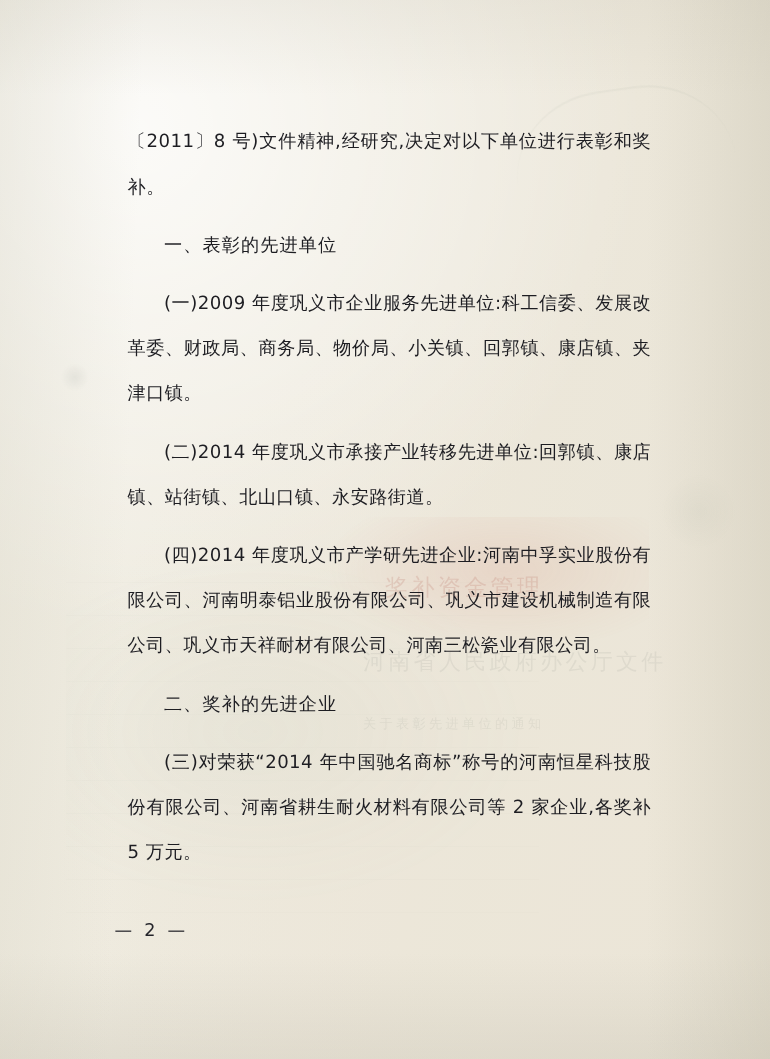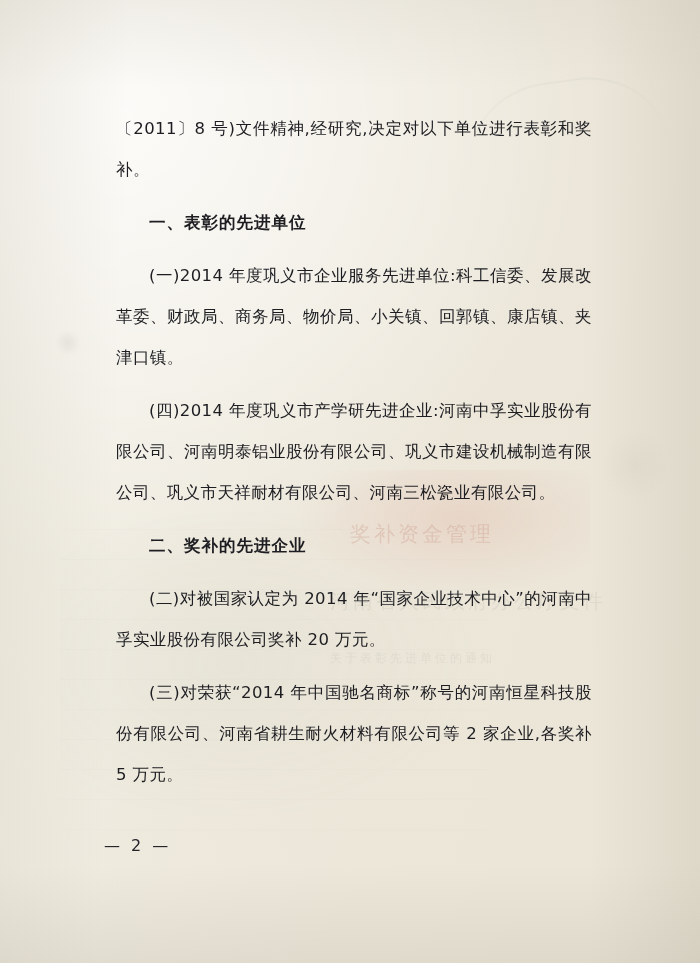--- a/index.html
+++ b/index.html
@@ -106,21 +106,21 @@
     letter-spacing: 0.4px;
     font-family: "DejaVu Sans", "Liberation Sans", sans-serif;
   }
   .para {
     margin: 12px;
     text-align: justify;
     text-justify: inter-ideograph;
   }
   .indent2 { text-indent: 2em; }
   .heading {
-    font-weight: bold;
+    font-weight: normal;
     text-indent: 2em;
     letter-spacing: 1px;
   }
   .page-number {
     position: absolute;
     left: 104px;
     top: 836px;
     font-size: 16px;
     letter-spacing: 3px;
     color: #24242a;
@@ -138,21 +138,21 @@
 <div class="ghost ghost-smudge-right"></div>
 <div class="ghost ghost-arc"></div>
 
 <div class="ghost ghost-text ghost-line-1">奖补资金管理</div>
 <div class="ghost ghost-text ghost-line-2">河南省人民政府办公厅文件</div>
 <div class="ghost ghost-text ghost-line-3">关于表彰先进单位的通知</div>
 
 <div class="doc">
   <p class="para">〔2011〕8 号)文件精神,经研究,决定对以下单位进行表彰和奖补。</p>
   <p class="para heading">一、表彰的先进单位</p>
-  <p class="para indent2">(一)2014 年度巩义市企业服务先进单位:科工信委、发展改革委、财政局、商务局、物价局、小关镇、回郭镇、康店镇、夹津口镇。</p>
+  <p class="para indent2">(一)2009 年度巩义市企业服务先进单位:科工信委、发展改革委、财政局、商务局、物价局、小关镇、回郭镇、康店镇、夹津口镇。</p>
+  <p class="para indent2">(二)2014 年度巩义市承接产业转移先进单位:回郭镇、康店镇、站街镇、北山口镇、永安路街道。</p>
   <p class="para indent2">(四)2014 年度巩义市产学研先进企业:河南中孚实业股份有限公司、河南明泰铝业股份有限公司、巩义市建设机械制造有限公司、巩义市天祥耐材有限公司、河南三松瓷业有限公司。</p>
   <p class="para heading">二、奖补的先进企业</p>
-  <p class="para indent2">(二)对被国家认定为 2014 年“国家企业技术中心”的河南中孚实业股份有限公司奖补 20 万元。</p>
   <p class="para indent2">(三)对荣获“2014 年中国驰名商标”称号的河南恒星科技股份有限公司、河南省耕生耐火材料有限公司等 2 家企业,各奖补 5 万元。</p>
 
 </div>
 
 <div class="page-number">— 2 —</div>
 
 </body></html>

